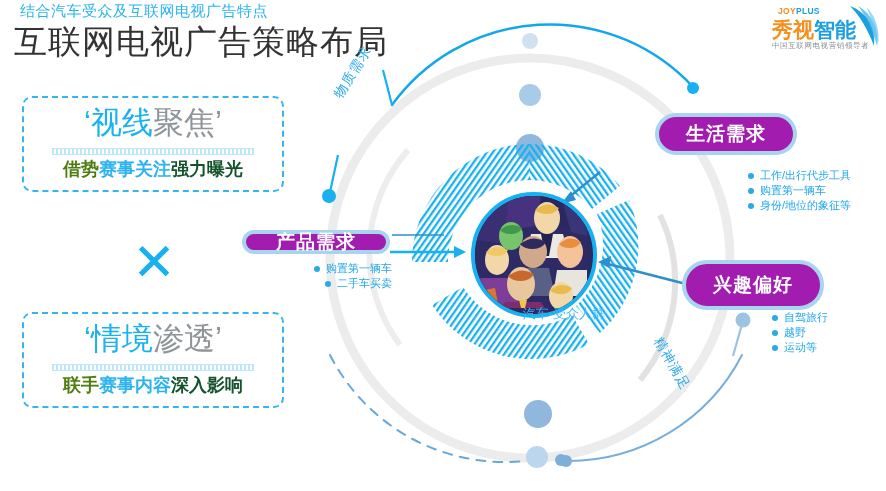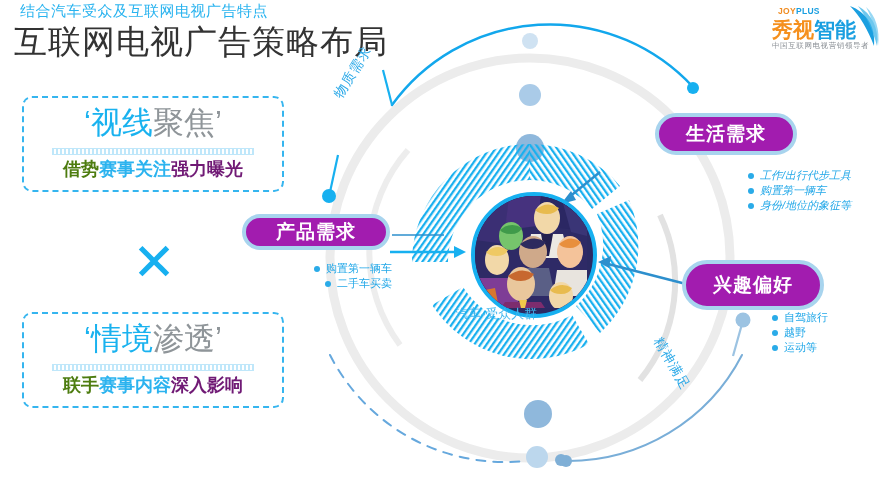--- a/index.html
+++ b/index.html
@@ -51,59 +51,59 @@
     position:absolute;left:28px;right:28px;top:50px;height:5px;
     background:repeating-linear-gradient(90deg,#bfe7fa 0 2px,#ffffff 2px 4px);
     border-top:1px solid #bfe7fa;border-bottom:1px solid #bfe7fa;
   }
   .panel-sub{
     position:absolute;left:0;top:59px;width:100%;
     text-align:center;font-size:18px;font-weight:bold;white-space:nowrap;
   }
   .panel-sub .g{color:#4d7c0f;}
   .panel-sub .b{color:#2bb3ef;}
-  .panel-sub .o{color:#701a75;}
+  .panel-sub .o{color:#14532d;}
 
   
   #xmark{
     position:absolute;left:126px;top:234px;width:56px;height:56px;
     color:#17b0f0;font-size:52px;line-height:56px;text-align:center;font-weight:300;
   }
 
   
   .pill{
     position:absolute;box-sizing:border-box;
     border-radius:999px;
     background:#a21caf;
     border:4px solid #a8d4ee;
     color:#ffffff;font-size:19px;font-weight:bold;
     display:flex;align-items:center;justify-content:center;
     white-space:nowrap;letter-spacing:1px;
   }
-  #pill-product{left:242px;top:214px;width:148px;height:36px;}
+  #pill-product{left:242px;top:230px;width:148px;height:24px;}
   #pill-life{left:655px;top:113px;width:142px;height:42px;}
   #pill-interest{left:682px;top:260px;width:142px;height:50px;}
 
   
   .blist{position:absolute;font-size:11px;color:#23a8e8;line-height:15px;white-space:nowrap;}
   .blist .row{display:flex;align-items:center;gap:6px;}
   .blist .dot{width:6px;height:6px;border-radius:50%;background:#2aabe8;flex:0 0 auto;}
   #list-product{left:232px;top:249px;width:160px;margin-top:12px;}
   #list-product .row{justify-content:flex-end;}
-  #list-life{left:748px;top:168px;font-style:italic;}
+  #list-life{left:748px;top:168px;}
   #list-interest{left:772px;top:310px;}
 
   
   #center-circle{
     position:absolute;left:471px;top:192px;width:118px;height:118px;
     border-radius:50%;border:4px solid #17b0f0;overflow:hidden;background:#2b2a63;
   }
   #center-circle svg{display:block;}
   #center-caption{
-    position:absolute;left:455px;top:305px;width:150px;text-align:left;
+    position:absolute;left:455px;top:305px;width:150px;text-align:right;
     font-size:13px;color:#3fb6ee;white-space:nowrap;
   }
 
   
   .arclabel{
     position:absolute;font-size:13.5px;color:#2ba9e8;white-space:nowrap;letter-spacing:1px;
   }
   #lbl-material{left:330px;top:92px;transform:rotate(-58deg);transform-origin:left top;}
   #lbl-spirit{left:665px;top:334px;transform:rotate(60deg);transform-origin:left top;}
 </style>

